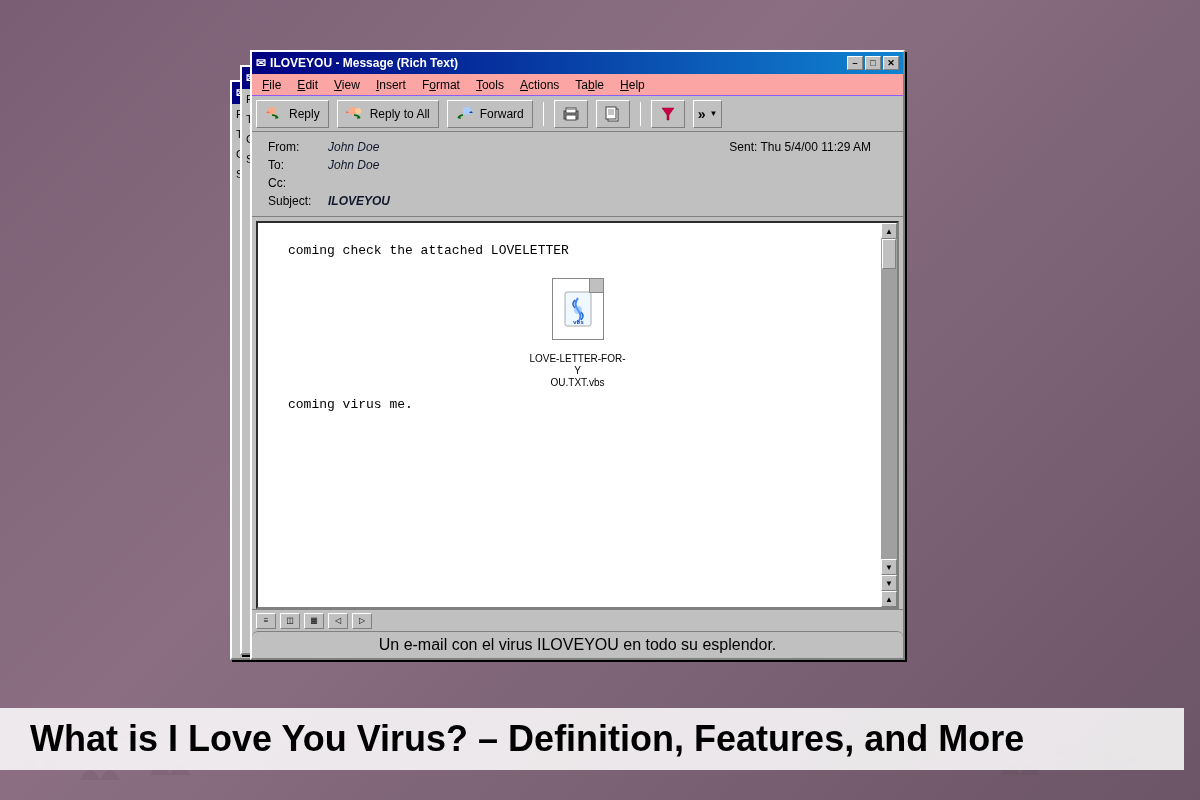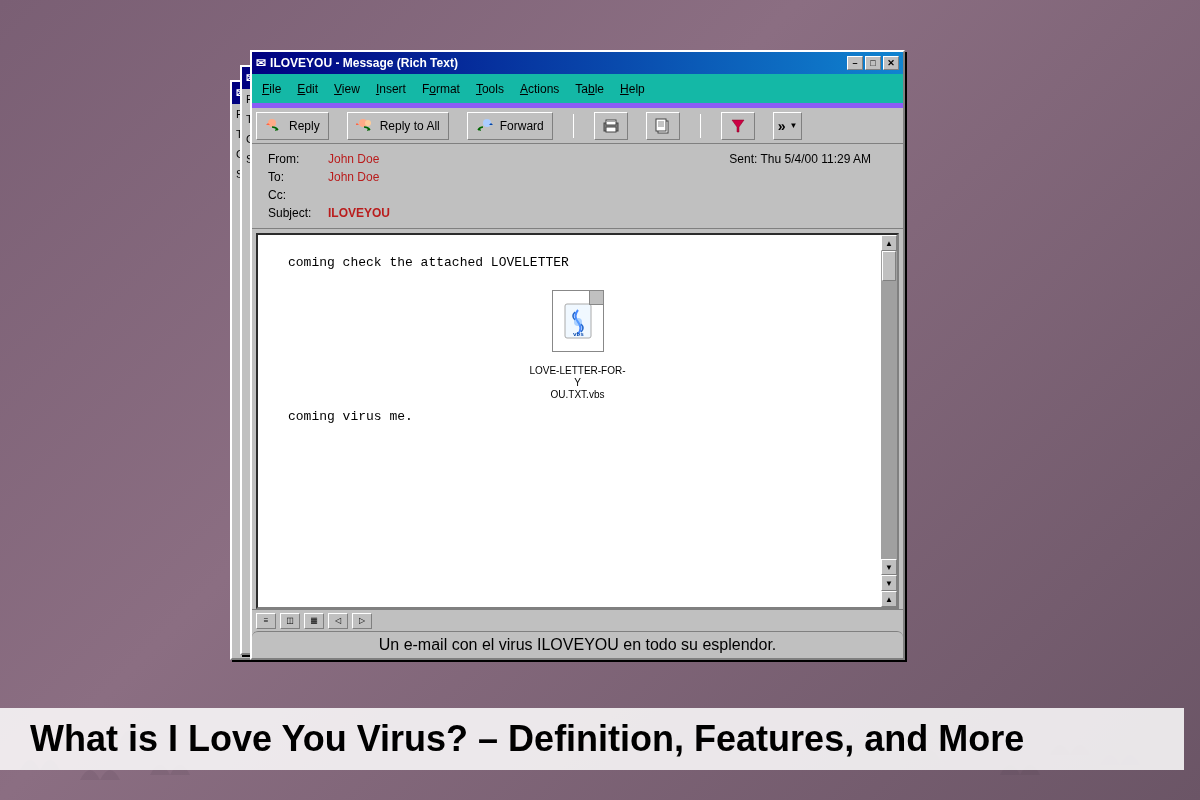--- a/index.html
+++ b/index.html
@@ -109,44 +109,44 @@
     
     .window-3 {
       width: 655px;
       height: 610px;
       top: 0px;
       left: 30px;
     }
 
     
     .menubar {
-      background: #14b8a6;
-      display: flex;
-      align-items: center;
-      height: 34px;
+      background: #fca5a5;
+      display: flex;
+      align-items: center;
+      height: 22px;
       padding: 0 2px;
-      border-bottom: 5px solid #8b5cf6;
+      border-bottom: 1px solid #8b5cf6;
     }
 
     .menu-item {
       padding: 2px 8px;
       font-size: 12px;
       color: #000;
       cursor: pointer;
       position: relative;
     }
 
     
     .toolbar {
       background: #c0c0c0;
       display: flex;
       align-items: center;
       height: 36px;
       padding: 2px 4px;
-      gap: 18px;
+      gap: 8px;
       border-bottom: 1px solid #808080;
     }
 
     .toolbar-btn {
       display: flex;
       align-items: center;
       gap: 4px;
       padding: 3px 8px;
       background: #c0c0c0;
       border: 1px solid;
@@ -195,21 +195,22 @@
       vertical-align: top;
     }
 
     .email-header .label {
       font-weight: normal;
       color: #000;
       width: 60px;
     }
 
     .email-header .value {
-      color: #b91c1c;
+      color: #0f172a;
+      font-style: italic;
     }
 
     .email-header .sent-info {
       text-align: right;
       padding-right: 20px;
     }
 
     .email-body {
       padding: 20px 30px;
       font-family: 'Courier New', monospace;

